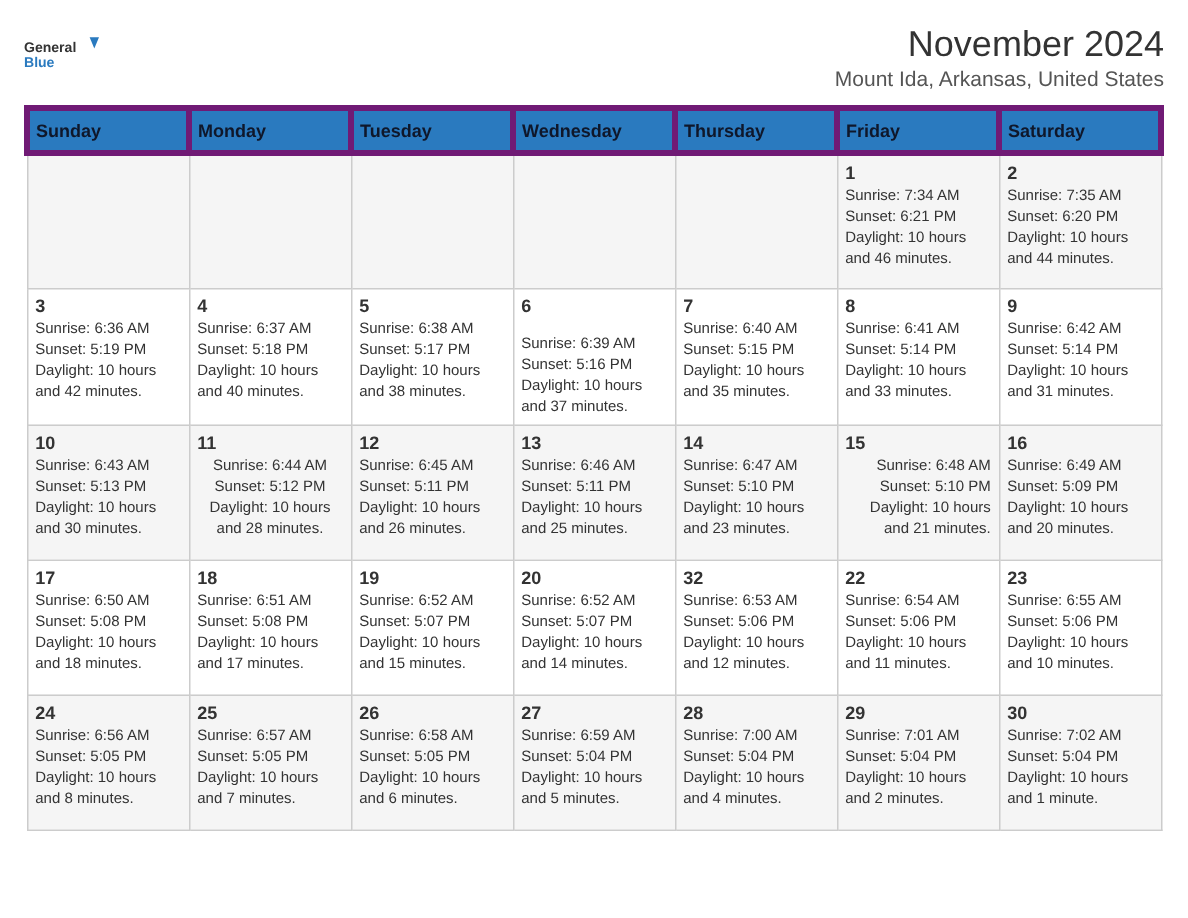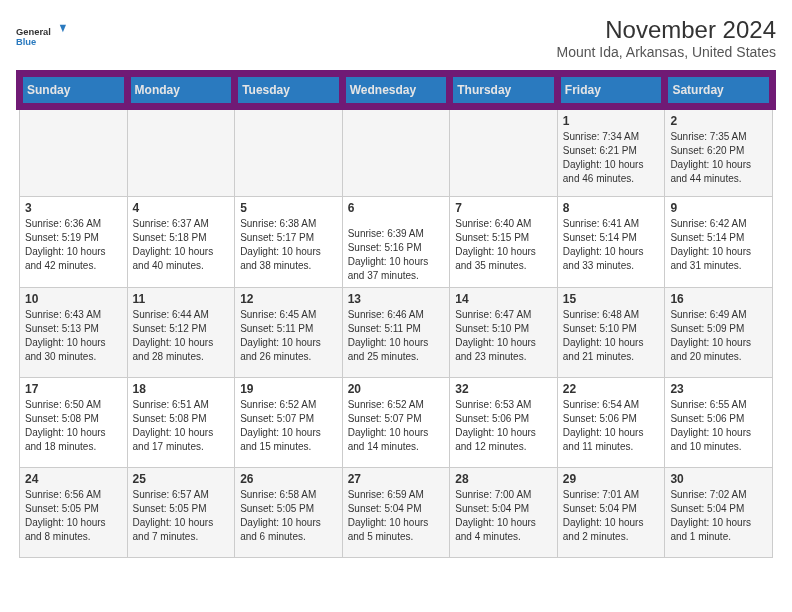--- a/index.html
+++ b/index.html
@@ -24,26 +24,26 @@
     .title-block { text-align: right; }
     .month-title { font-size: 24px; color: #333; font-weight: 300; }
     .location-title { font-size: 14px; color: #555; }
     table {
       width: 100%;
       border-collapse: collapse;
       table-layout: fixed;
     }
     thead tr th {
       background: #2a7abf;
-      color: #e5e5e5;
+      color: #0f172a;
       font-size: 12px;
       font-weight: bold;
       padding: 6px 4px;
       text-align: left;
-      border: 7px solid #701a75;
+      border: 4px solid #701a75;
     }
     tbody tr td {
       border: 1px solid #ccc;
       vertical-align: top;
       padding: 4px 5px;
       font-size: 10px;
       color: #333;
       min-height: 80px;
       height: 90px;
       background: #fff;
@@ -159,21 +159,21 @@
       </tr>
       <tr>
         <td>
           <span class="day-number">10</span>
           <div class="day-info" style="white-space: pre-line;">Sunrise: 6:43 AM
 Sunset: 5:13 PM
 Daylight: 10 hours and 30 minutes.</div>
         </td>
         <td>
           <span class="day-number">11</span>
-          <div class="day-info" style="white-space: pre-line;">Sunrise: 6:44 AM
+          <div class="day-info" style="white-space: pre-line; text-align: center;">Sunrise: 6:44 AM
 Sunset: 5:12 PM
 Daylight: 10 hours and 28 minutes.</div>
         </td>
         <td>
           <span class="day-number">12</span>
           <div class="day-info" style="white-space: pre-line;">Sunrise: 6:45 AM
 Sunset: 5:11 PM
 Daylight: 10 hours and 26 minutes.</div>
         </td>
         <td>
@@ -183,21 +183,21 @@
 Daylight: 10 hours and 25 minutes.</div>
         </td>
         <td>
           <span class="day-number">14</span>
           <div class="day-info" style="white-space: pre-line;">Sunrise: 6:47 AM
 Sunset: 5:10 PM
 Daylight: 10 hours and 23 minutes.</div>
         </td>
         <td>
           <span class="day-number">15</span>
-          <div class="day-info" style="white-space: pre-line;">Sunrise: 6:48 AM
+          <div class="day-info" style="white-space: pre-line; text-align: right;">Sunrise: 6:48 AM
 Sunset: 5:10 PM
 Daylight: 10 hours and 21 minutes.</div>
         </td>
         <td>
           <span class="day-number">16</span>
           <div class="day-info" style="white-space: pre-line;">Sunrise: 6:49 AM
 Sunset: 5:09 PM
 Daylight: 10 hours and 20 minutes.</div>
         </td>
       </tr>

